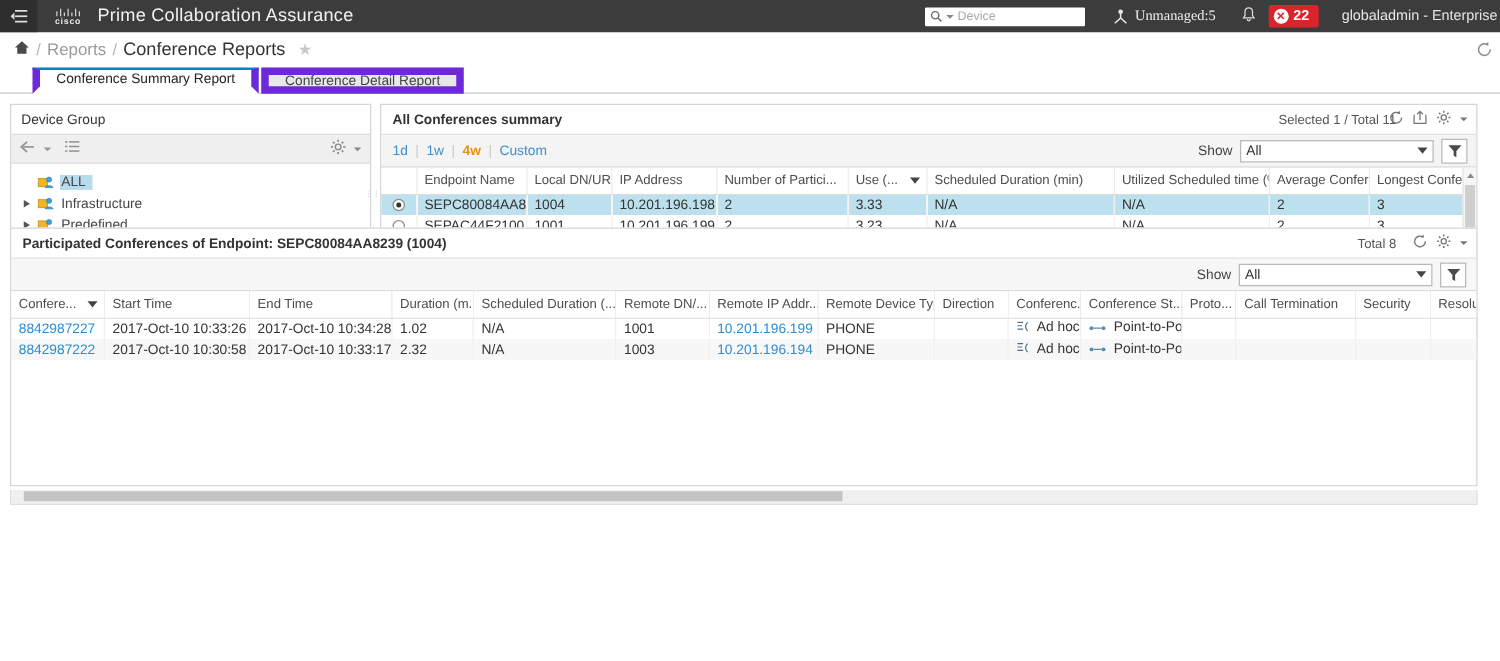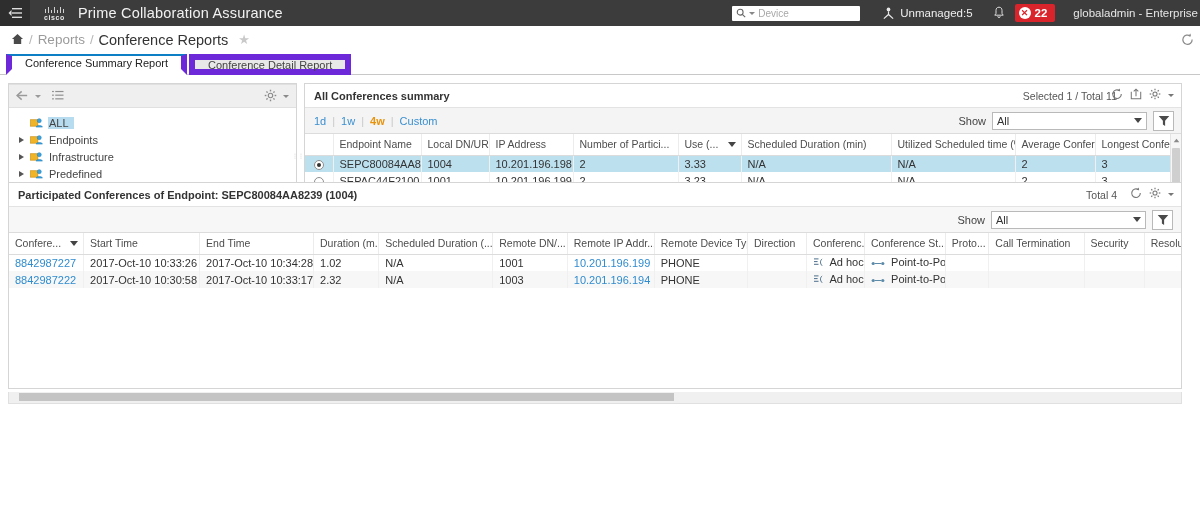--- a/index.html
+++ b/index.html
@@ -37,21 +37,21 @@
   }
   .search-box {
     width: 128px; height: 15px; background: #fff; border-radius: 1px;
     display: flex; align-items: center; padding: 0 4px; gap: 3px;
   }
   .search-box .ph { color: #a8a8a8; font-size: 10px; }
   .caret-sm {
     width:0;height:0;border-left:3px solid transparent;border-right:3px solid transparent;
     border-top:3.5px solid #888;
   }
-  .unmanaged { display:flex; align-items:center; gap:5px; margin-left:22px; font-size:11.5px; color:#eee;}
+  .unmanaged { display:flex; align-items:center; gap:5px; margin-left:22px; font-size:11.5px; color:#eee;font-family:Liberation Serif, serif;}
   .bell { margin-left:20px; }
   .alarm-badge {
     margin-left: 10px; background: #d9242b; color: #fff; height: 18px;
     display: flex; align-items: center; gap: 4px; padding: 0 8px 0 4px;
     border-radius: 2px; font-size: 11.5px; font-weight: 600;
   }
   .alarm-x {
     width: 12px; height: 12px; border-radius: 50%; background: #fff;
     color: #d9242b; font-size: 9px; font-weight: bold;
     display: flex; align-items: center; justify-content: center; line-height:1;
@@ -67,21 +67,21 @@
   .home-icon { color:#555; }
   .bc-sep { color: #b5b5b5; font-size: 13px; }
   .bc-link { color: #9a9a9a; font-size: 13.5px; cursor:pointer; }
   .bc-current { color: #333; font-size: 14.5px; }
   .star { color: #c9c9c9; font-size: 13px; margin-left: 5px; cursor:pointer; }
   .bc-refresh { position:absolute; right: 6px; top: 7px; color:#8a8a8a; }
 
   
   .tabs {
     display: flex; align-items: flex-end; height: 22px;
-    padding-left: 6px; border-bottom: 1px solid #c8c8c8; background: #fff;
+    padding-left: 26px; border-bottom: 1px solid #c8c8c8; background: #fff;
   }
   .tab {
     height: 21px; padding: 0 13px; font-size: 11px;
     display: flex; align-items: center; cursor: pointer;
     border: 6px solid #6d28d9; background: #e8e8e8; color:#444;
     margin-right: 2px; position: relative; top: 1px;
   }
   .tab.active {
     background: #fff; border-bottom-color: #fff; color: #222;
     border-top: 2px solid #0d7fc4; padding-top:0;
@@ -323,20 +323,21 @@
     <span>Conference Summary Report</span>
   </div>
   <div class="tab">
     <span>Conference Detail Report</span>
   </div>
 </div>
 
 <div class="page">
 
   <div class="devgroup">
+    <div class="dg-title">Device Group</div>
     <div class="dg-toolbar">
       <span>
         <svg width="15" height="11" viewBox="0 0 16 12">
           <path d="M6 1.5 L1 6 L6 10.5" fill="none" stroke="#9a9a9a" stroke-width="1.6"></path>
           <line x1="1.5" y1="6" x2="12" y2="6" stroke="#9a9a9a" stroke-width="1.6"></line>
         </svg>
       </span>
       <span class="caret-sm" style="border-top-color:#9a9a9a"></span>
       <span style="margin-left:7px">
         <svg width="12" height="11" viewBox="0 0 13 12">
@@ -372,33 +373,20 @@
         <span class="grp-icon">
           <svg width="13" height="11" viewBox="0 0 14 12">
             <rect x="0.5" y="3" width="8" height="7" fill="#f0b429" stroke="#c98c0a" stroke-width=".7"></rect>
             <circle cx="10" cy="4" r="2.2" fill="#3aa2e0" stroke="#1f7fbb" stroke-width=".6"></circle>
             <path d="M6.6 11 C6.6 8.8 13.4 8.8 13.4 11 Z" fill="#3aa2e0" stroke="#1f7fbb" stroke-width=".6"></path>
           </svg>
         </span>
         <span class="tree-label">ALL</span>
       </div>
 
-      <div class="tree-item">
-        <span class="arrow">
-            <i></i>
-          </span>
-        <span class="grp-icon">
-          <svg width="13" height="11" viewBox="0 0 14 12">
-            <rect x="0.5" y="3" width="8" height="7" fill="#f0b429" stroke="#c98c0a" stroke-width=".7"></rect>
-            <circle cx="10" cy="4" r="2.2" fill="#3aa2e0" stroke="#1f7fbb" stroke-width=".6"></circle>
-            <path d="M6.6 11 C6.6 8.8 13.4 8.8 13.4 11 Z" fill="#3aa2e0" stroke="#1f7fbb" stroke-width=".6"></path>
-          </svg>
-        </span>
-        <span class="tree-label">Endpoints</span>
-      </div>
 
       <div class="tree-item">
         <span class="arrow">
             <i></i>
           </span>
         <span class="grp-icon">
           <svg width="13" height="11" viewBox="0 0 14 12">
             <rect x="0.5" y="3" width="8" height="7" fill="#f0b429" stroke="#c98c0a" stroke-width=".7"></rect>
             <circle cx="10" cy="4" r="2.2" fill="#3aa2e0" stroke="#1f7fbb" stroke-width=".6"></circle>
             <path d="M6.6 11 C6.6 8.8 13.4 8.8 13.4 11 Z" fill="#3aa2e0" stroke="#1f7fbb" stroke-width=".6"></path>
@@ -644,21 +632,21 @@
           </svg>
       </div>
     </div>
   </div>
 </div>
 
 <div class="splitter">▪▪▪▪▪▪▪</div>
 
 <div class="bottompanel">
   <div class="bp-title">Participated Conferences of Endpoint: SEPC80084AA8239 (1004)</div>
-  <div class="bp-count">Total 4</div>
+  <div class="bp-count">Total 8</div>
   <div class="rp-icons">
     <span>
       <svg width="12" height="12" viewBox="0 0 14 14">
         <path d="M12 7 A5 5 0 1 1 10 3.2" fill="none" stroke="#777" stroke-width="1.3"></path>
         <path d="M10.3 0.6 L10.6 3.7 L7.6 3.2 Z" fill="#777"></path>
       </svg>
     </span>
     <span>
       <svg width="12" height="12" viewBox="0 0 14 14">
         <circle cx="7" cy="7" r="2.4" fill="none" stroke="#777" stroke-width="1.2"></circle>

